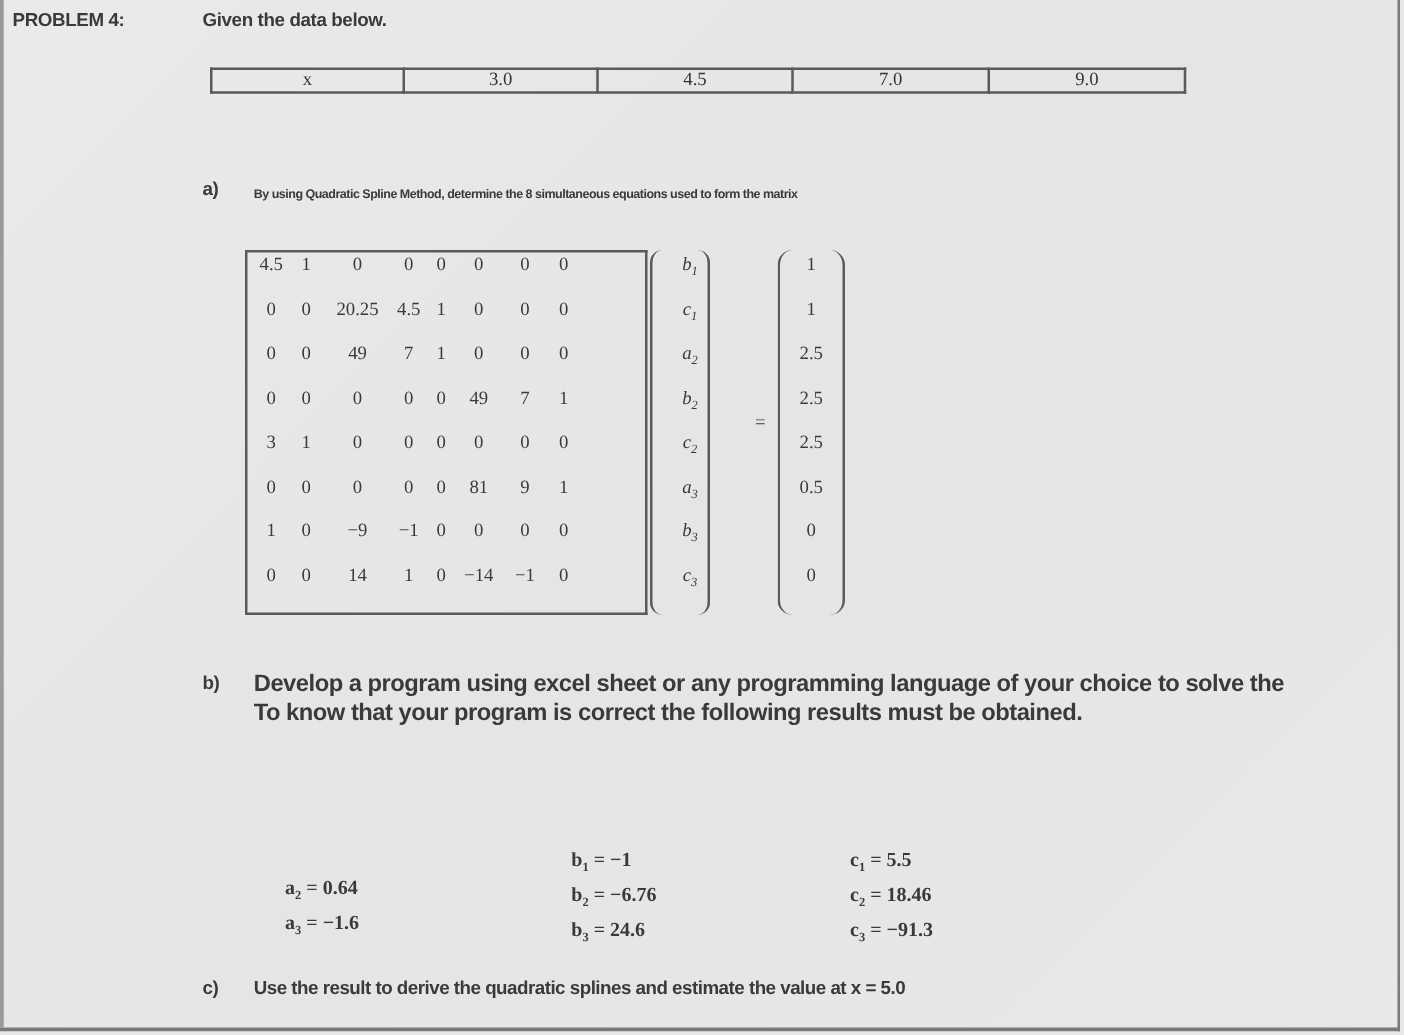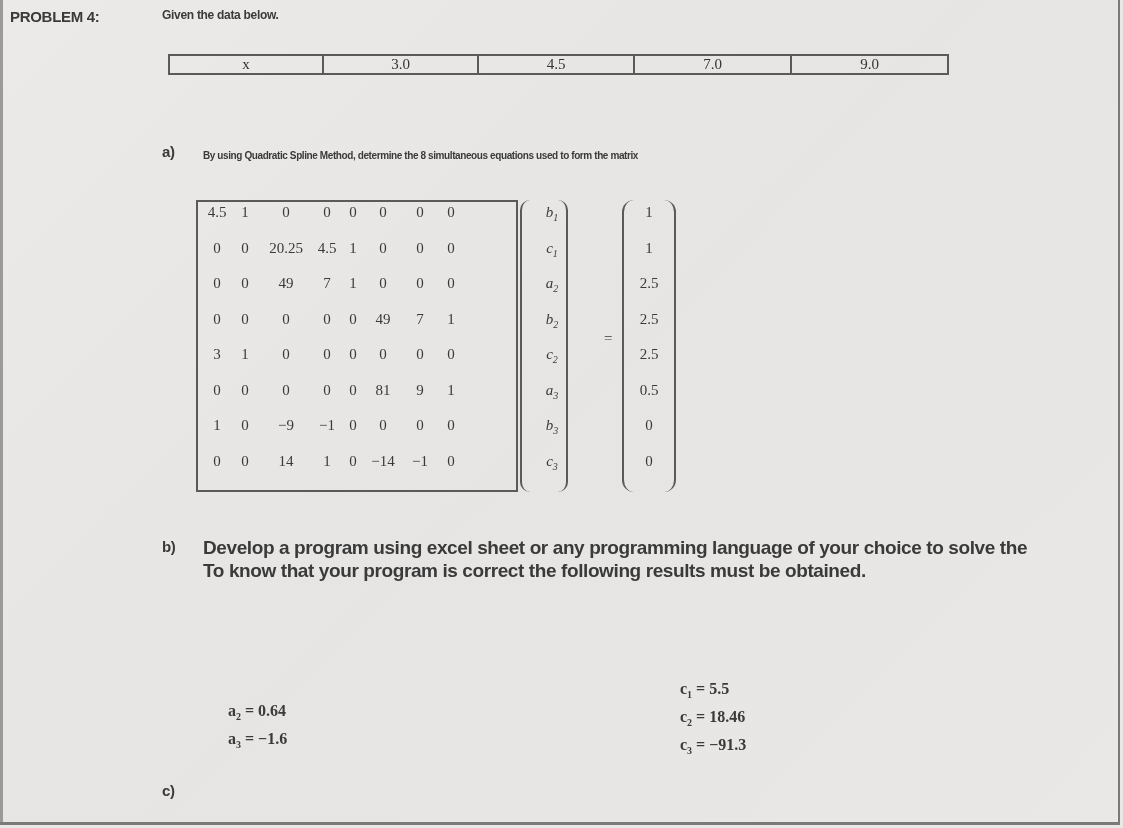--- a/index.html
+++ b/index.html
@@ -14,21 +14,21 @@
     position:absolute; left:0; top:0; width:1118px; height:822px;
     background:linear-gradient(135deg,#ebeae8 0%,#e6e5e3 50%,#e9e8e6 100%);
     border-right:2px solid #7a7a7a;
     border-bottom:3px solid #7a7a7a;
   }
   .page::before {
     content:""; position:absolute; left:0; top:0; width:3px; height:100%;
     background:#9a9a9a;
   }
   .hdr-label { position:absolute; left:10px; top:8px; font-size:15px; font-weight:bold; color:#3a3a3a; letter-spacing:-0.3px; }
-  .hdr-text { position:absolute; left:76px; top:8px; font-size:12px; font-weight:bold; color:#3a3a3a; letter-spacing:-0.3px; }
+  .hdr-text { position:absolute; left:76px; top:8px; font-size:15px; font-weight:bold; color:#3a3a3a; letter-spacing:-0.3px; }
   .hdr-text { left:162px; }
 
   table.data {
     position:absolute; left:168px; top:54px;
     border-collapse:collapse;
     font-family:"Liberation Serif", serif;
     font-size:15px; color:#333;
   }
   table.data td {
     border:2px solid #5a5a5a; text-align:center; padding:0; height:17px; line-height:17px;
@@ -218,20 +218,26 @@
   <div class="qb-label">b)</div>
   <div class="qb-text">
     <div>Develop a program using excel sheet or any programming language of your choice to solve the</div>
     <div>To know that your program is correct the following results must be obtained.</div>
   </div>
 
   <div class="res res-a" id="res-a">
       <div><span>a</span><sub>2</sub><span> = 0.64</span></div>
       <div><span>a</span><sub>3</sub><span> = −1.6</span></div>
     </div>
+  <div class="res res-b" id="res-b">
+      <div><span>b</span><sub>1</sub><span> = −1</span></div>
+      <div><span>b</span><sub>2</sub><span> = −6.76</span></div>
+      <div><span>b</span><sub>3</sub><span> = 24.6</span></div>
+    </div>
   <div class="res res-c" id="res-c">
       <div><span>c</span><sub>1</sub><span> = 5.5</span></div>
       <div><span>c</span><sub>2</sub><span> = 18.46</span></div>
       <div><span>c</span><sub>3</sub><span> = −91.3</span></div>
     </div>
 
   <div class="qc-label">c)</div>
+  <div class="qc-text">Use the result to derive the quadratic splines and estimate the value at x = 5.0</div>
 </div>
 
 </body></html>

